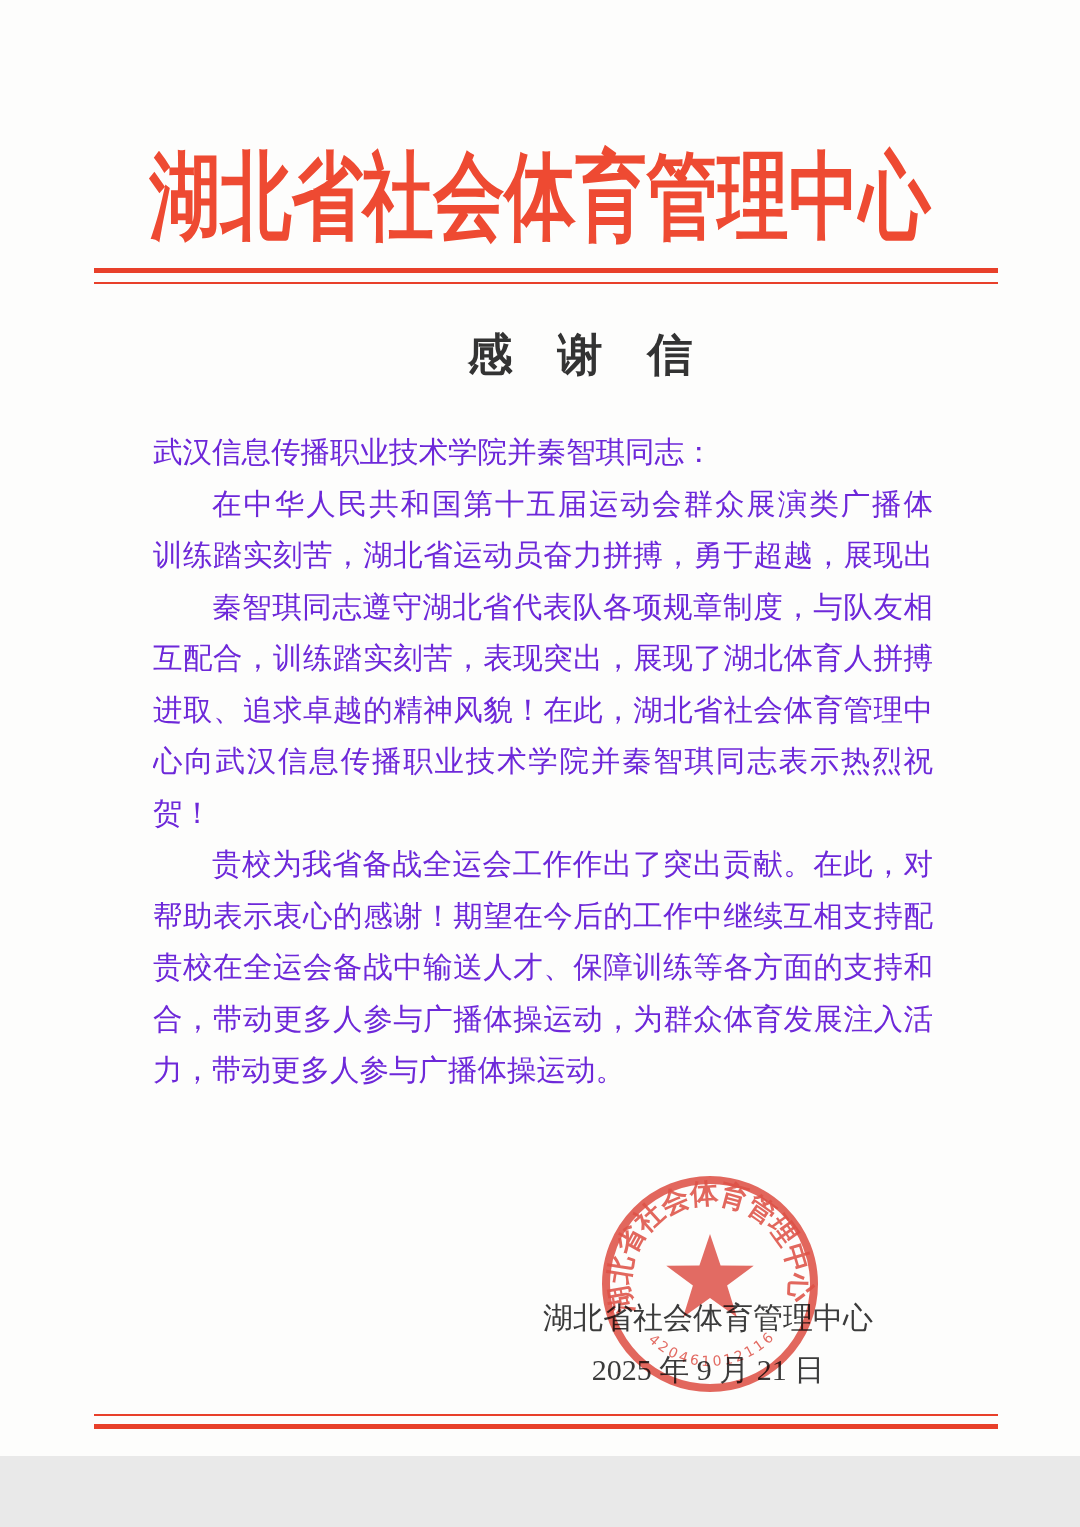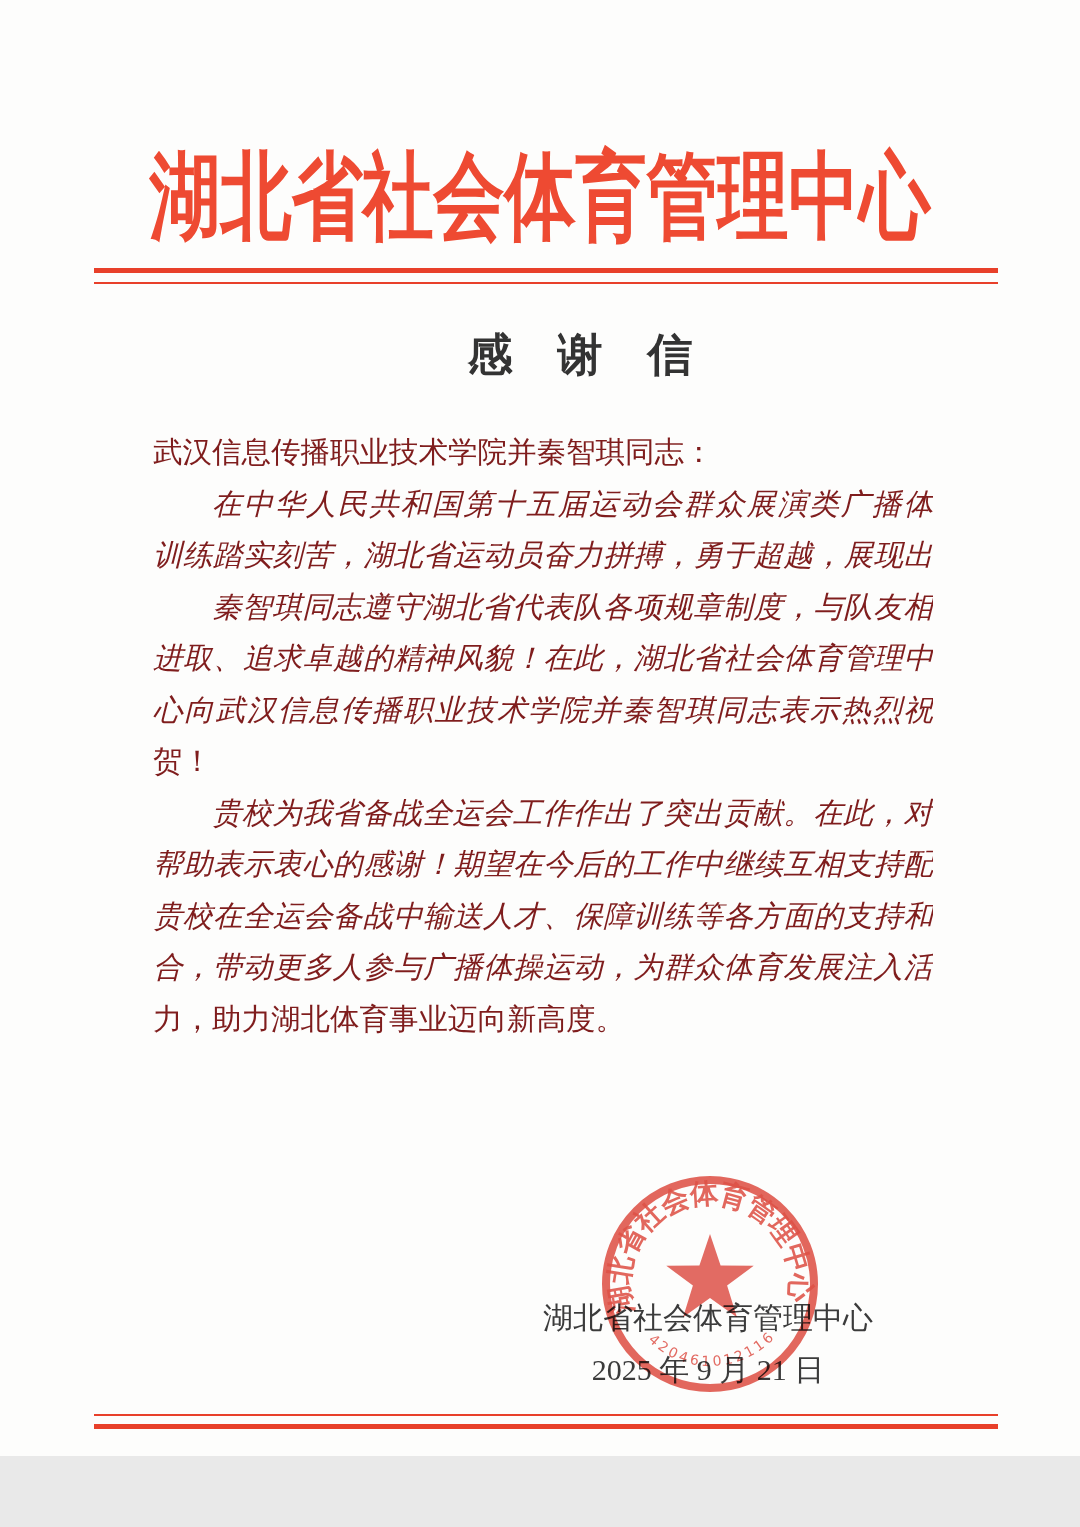--- a/index.html
+++ b/index.html
@@ -31,26 +31,26 @@
   .doc-title{
     position:absolute;top:325px;left:0;width:1080px;
     text-align:center;
     font-size:45px;font-weight:700;color:#333;
     white-space:pre;
     padding-left:40px;
   }
   
   .body-text{
     position:absolute;top:427px;left:153px;width:780px;
-    font-size:29.5px;color:#7f1d1d;
+    font-size:29.5px;color:#6d28d9;
     line-height:51.5px;
   }
   .line{white-space:nowrap;overflow:visible;}
   .jf{text-align:justify;text-align-last:justify;white-space:normal;
-      text-justify:inter-character;height:51.5px;overflow:hidden;font-style:italic;}
+      text-justify:inter-character;height:51.5px;overflow:hidden;}
   .ind{text-indent:2em;}
   
   .sign-block{
     position:absolute;top:1292px;left:498px;width:420px;
     text-align:center;color:#3b3b3b;
     font-size:30px;line-height:51.5px;
   }
   .sign-org{letter-spacing:0px;white-space:nowrap;}
   .sign-date{white-space:pre;text-align:center;}
   
@@ -70,28 +70,29 @@
   <div class="rule rule-top-thick"></div>
   <div class="rule rule-top-thin"></div>
 
   <div class="doc-title">感　谢　信</div>
 
   <div class="body-text">
     <div class="line">武汉信息传播职业技术学院并秦智琪同志：</div>
     <div class="line jf ind">在中华人民共和国第十五届运动会群众展演类广播体</div>
     <div class="line jf">训练踏实刻苦，湖北省运动员奋力拼搏，勇于超越，展现出</div>
     <div class="line jf ind">秦智琪同志遵守湖北省代表队各项规章制度，与队友相</div>
+    <div class="line jf">互配合，训练踏实刻苦，表现突出，展现了湖北体育人拼搏</div>
     <div class="line jf">进取、追求卓越的精神风貌！在此，湖北省社会体育管理中</div>
     <div class="line jf">心向武汉信息传播职业技术学院并秦智琪同志表示热烈祝</div>
     <div class="line">贺！</div>
     <div class="line jf ind">贵校为我省备战全运会工作作出了突出贡献。在此，对</div>
     <div class="line jf">帮助表示衷心的感谢！期望在今后的工作中继续互相支持配</div>
     <div class="line jf">贵校在全运会备战中输送人才、保障训练等各方面的支持和</div>
     <div class="line jf">合，带动更多人参与广播体操运动，为群众体育发展注入活</div>
-    <div class="line">力，助力湖北体育事业迈向新高度。</div>
+    <div class="line">力，带动更多人参与广播体操运动。</div>
   </div>
 
   <div class="sign-block">
     <div class="sign-org">湖北省社会体育管理中心</div>
     <div class="sign-date">2025 年 9 月 21 日</div>
   </div>
 
   <svg class="stamp" viewBox="0 0 244 244" xmlns="http://www.w3.org/2000/svg">
     <defs>
 

